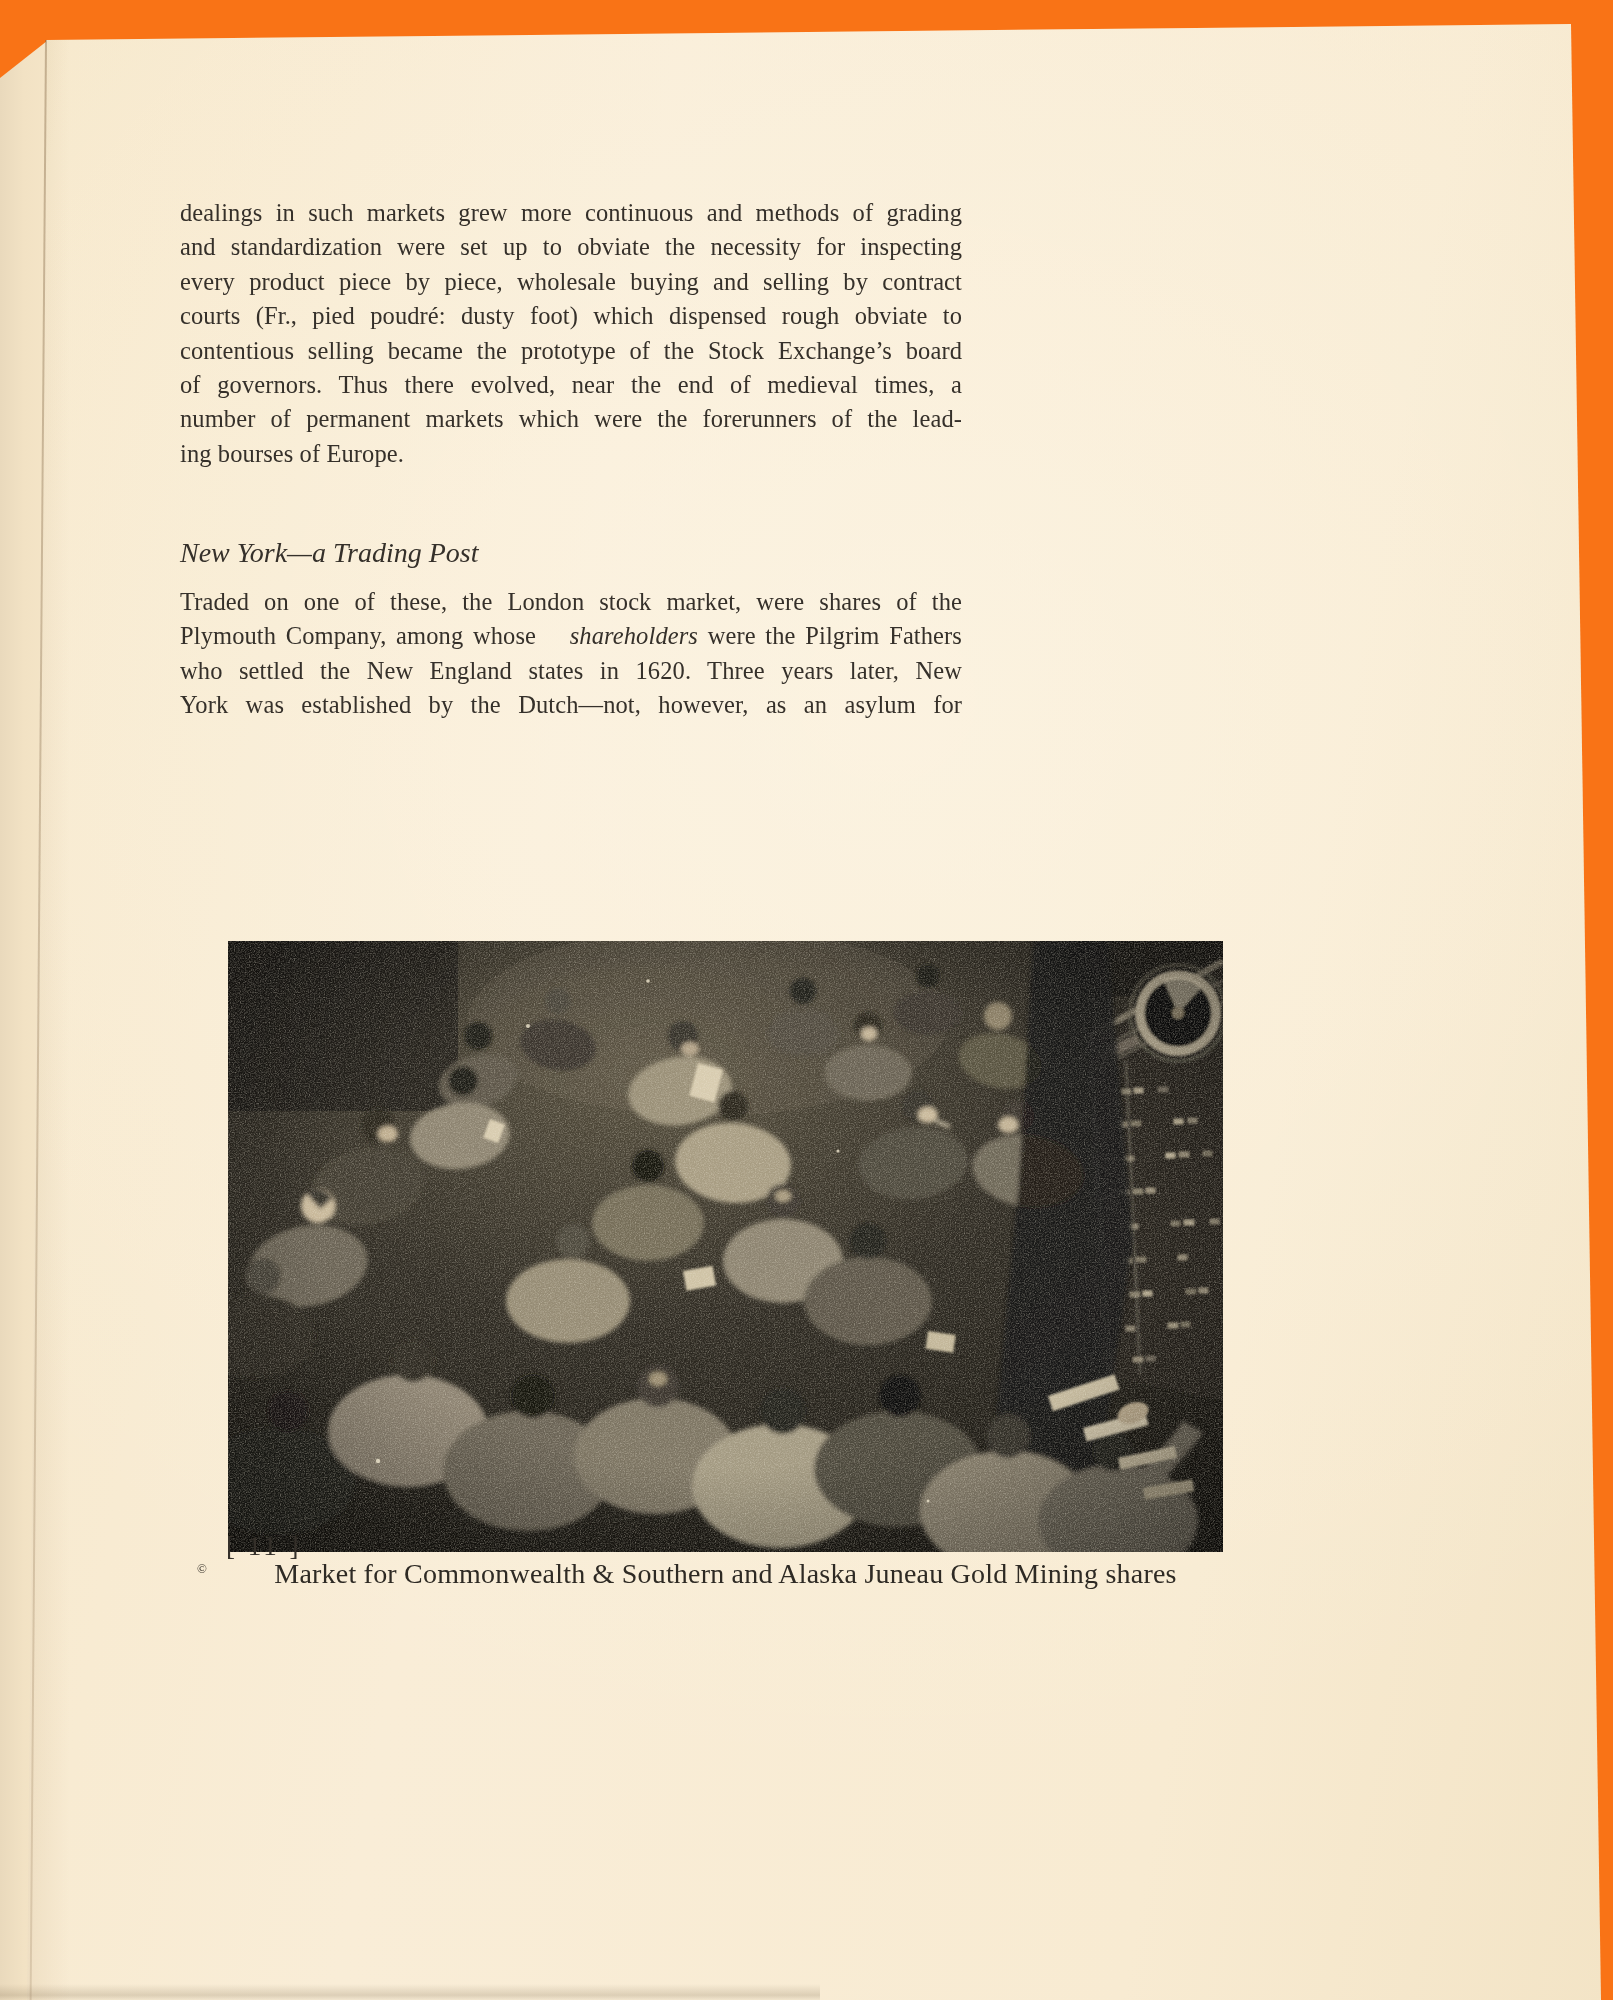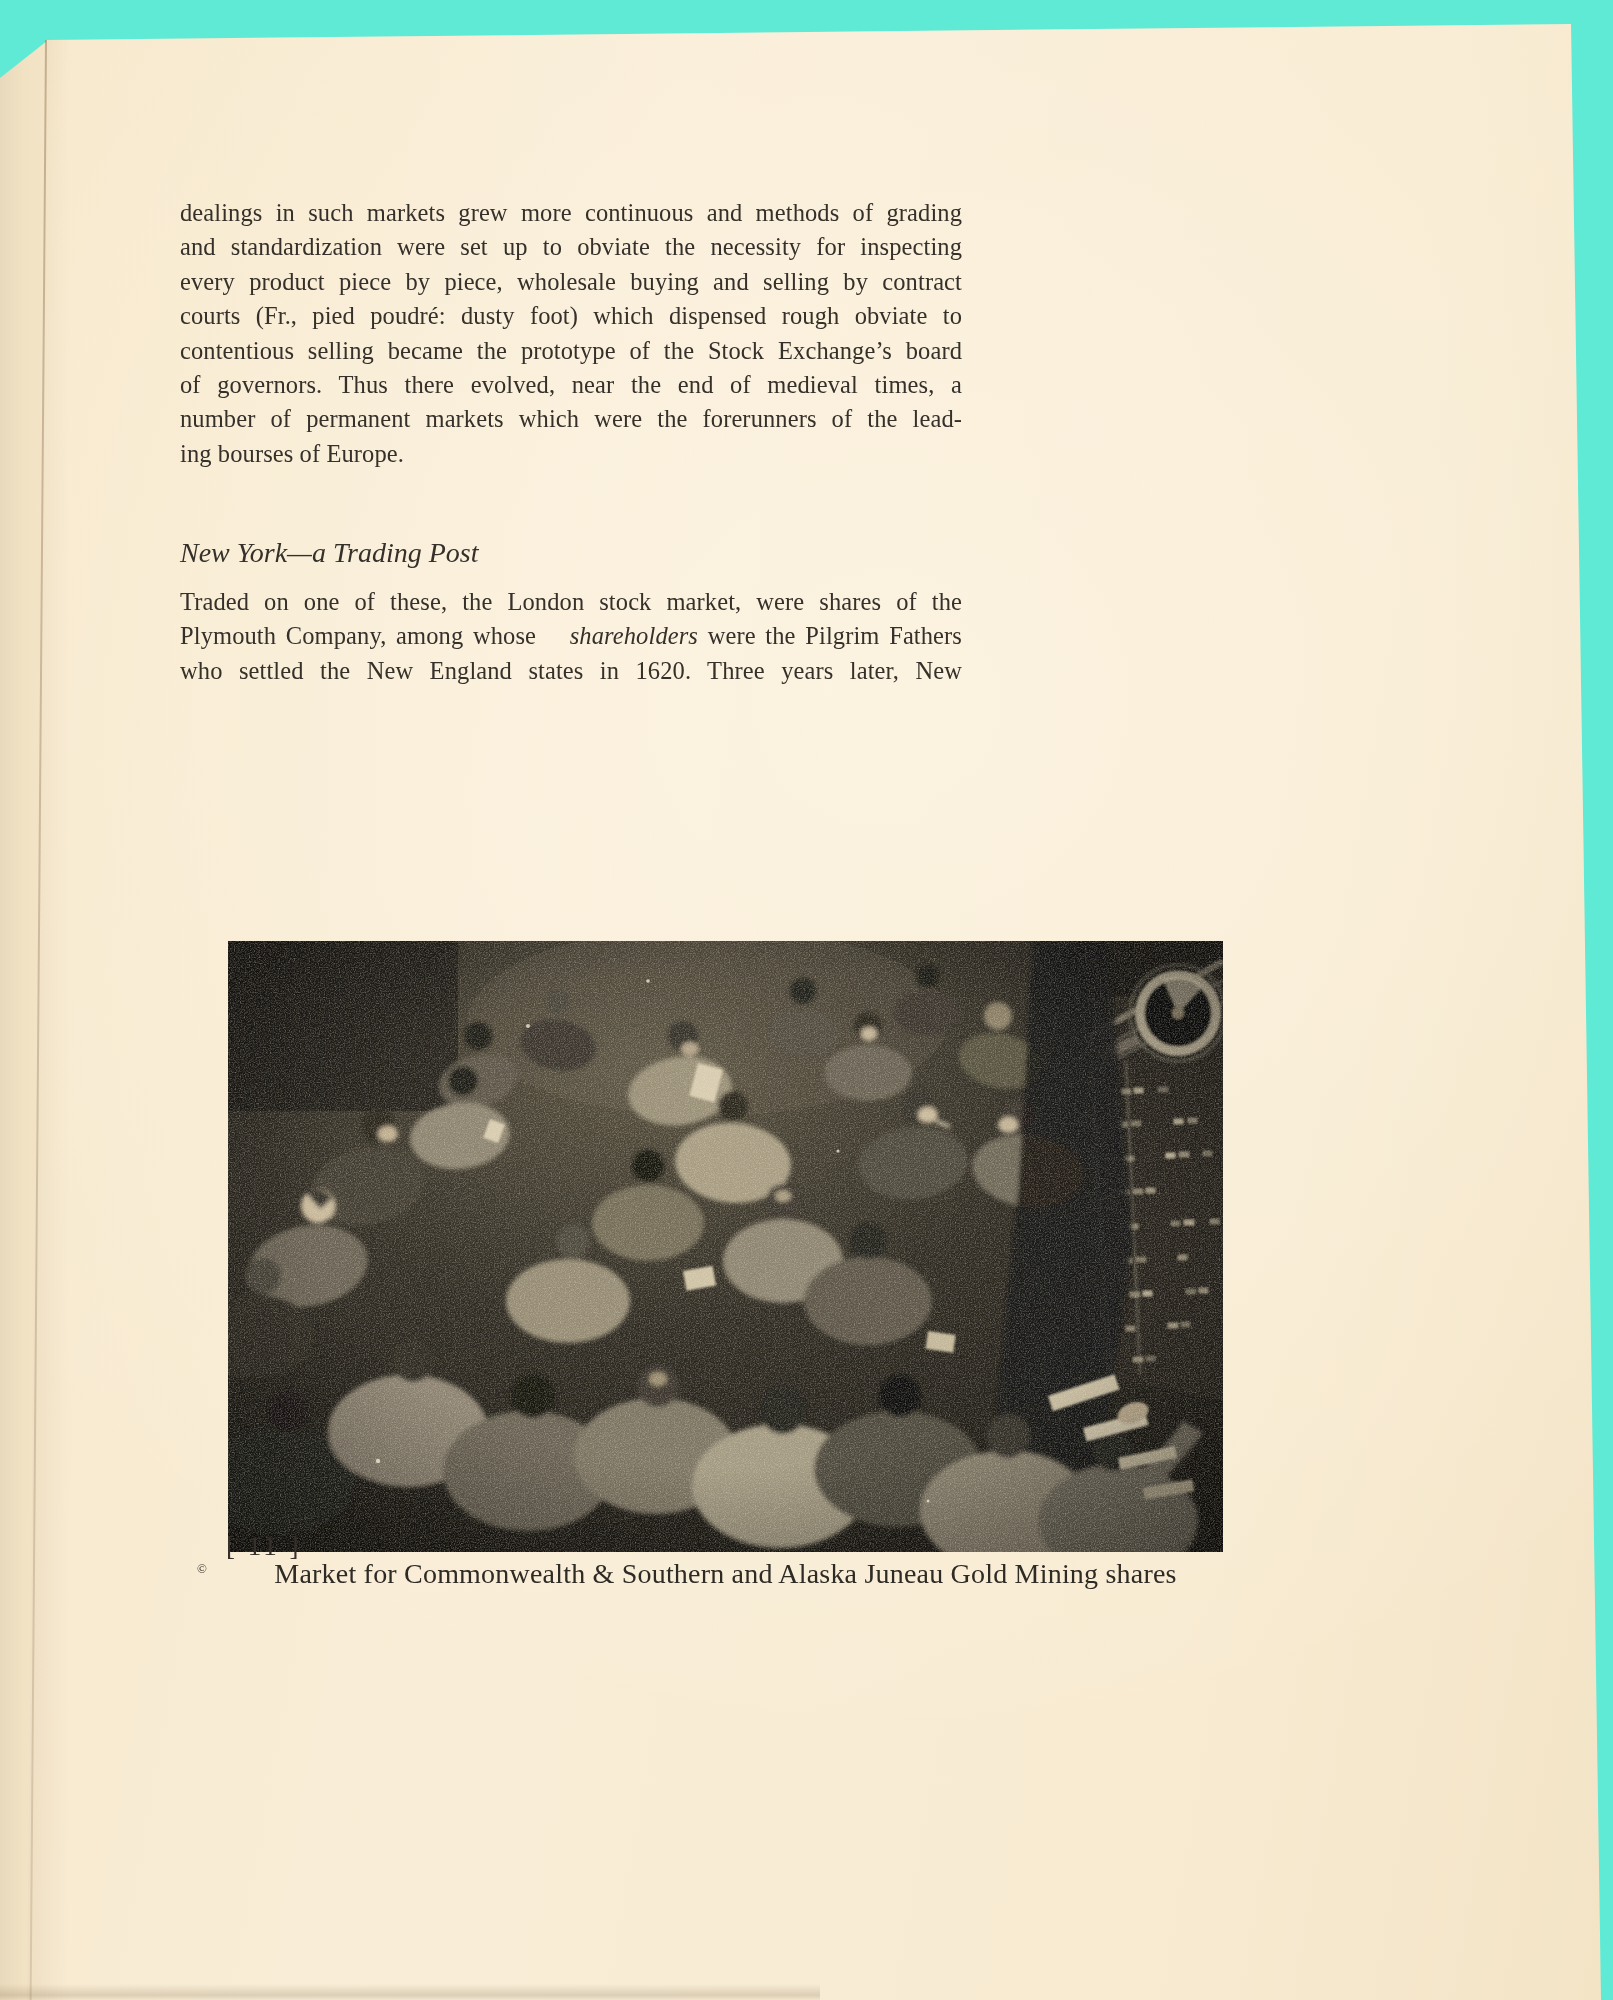--- a/index.html
+++ b/index.html
@@ -1,20 +1,20 @@
 <!DOCTYPE html>
 <html><head>
 <meta charset="utf-8">
 <style>
   html, body { margin: 0; padding: 0; background: #e3e5df; }
   .scene {
     position: relative;
     width: 1613px;
     height: 2000px;
-    background: #5eead4;
+    background: #f97316;
     overflow: hidden;
     font-family: "Liberation Serif", "DejaVu Serif", serif;
   }
   
   .under-pages {
     position: absolute; left: 0; top: 0; width: 60px; height: 2000px;
     background: linear-gradient(90deg, #e9d9bc 0%, #f2e2c4 40%, #f5e6c9 100%);
     clip-path: polygon(0px 78px, 47px 41px, 28px 2000px, 0px 2000px);
   }
   
@@ -85,20 +85,21 @@
     <div class="textline">number of permanent markets which were the forerunners of the lead-</div>
     <div class="textline flush">ing bourses of Europe.</div>
   </div>
 
   <div class="heading">New York—a Trading Post</div>
 
   <div class="para" style="left:180px; top:585px;">
     <div class="textline">Traded on one of these, the London stock market, were shares of the</div>
     <div class="textline"><span>Plymouth Company, among whose</span> <i>shareholders</i> <span>were the Pilgrim Fathers</span></div>
     <div class="textline">who settled the New England states in 1620. Three years later, New</div>
+    <div class="textline">York was established by the Dutch—not, however, as an asylum for</div>
   </div>
 
   <div class="photo-wrap">
     <svg viewBox="0 0 995 611" xmlns="http://www.w3.org/2000/svg">
       <defs>
         <radialGradient id="pbg" cx="42%" cy="22%" r="90%">
           <stop offset="0%" stop-color="#57503f"></stop>
           <stop offset="45%" stop-color="#2f2b23"></stop>
           <stop offset="100%" stop-color="#16140f"></stop>
         </radialGradient>

